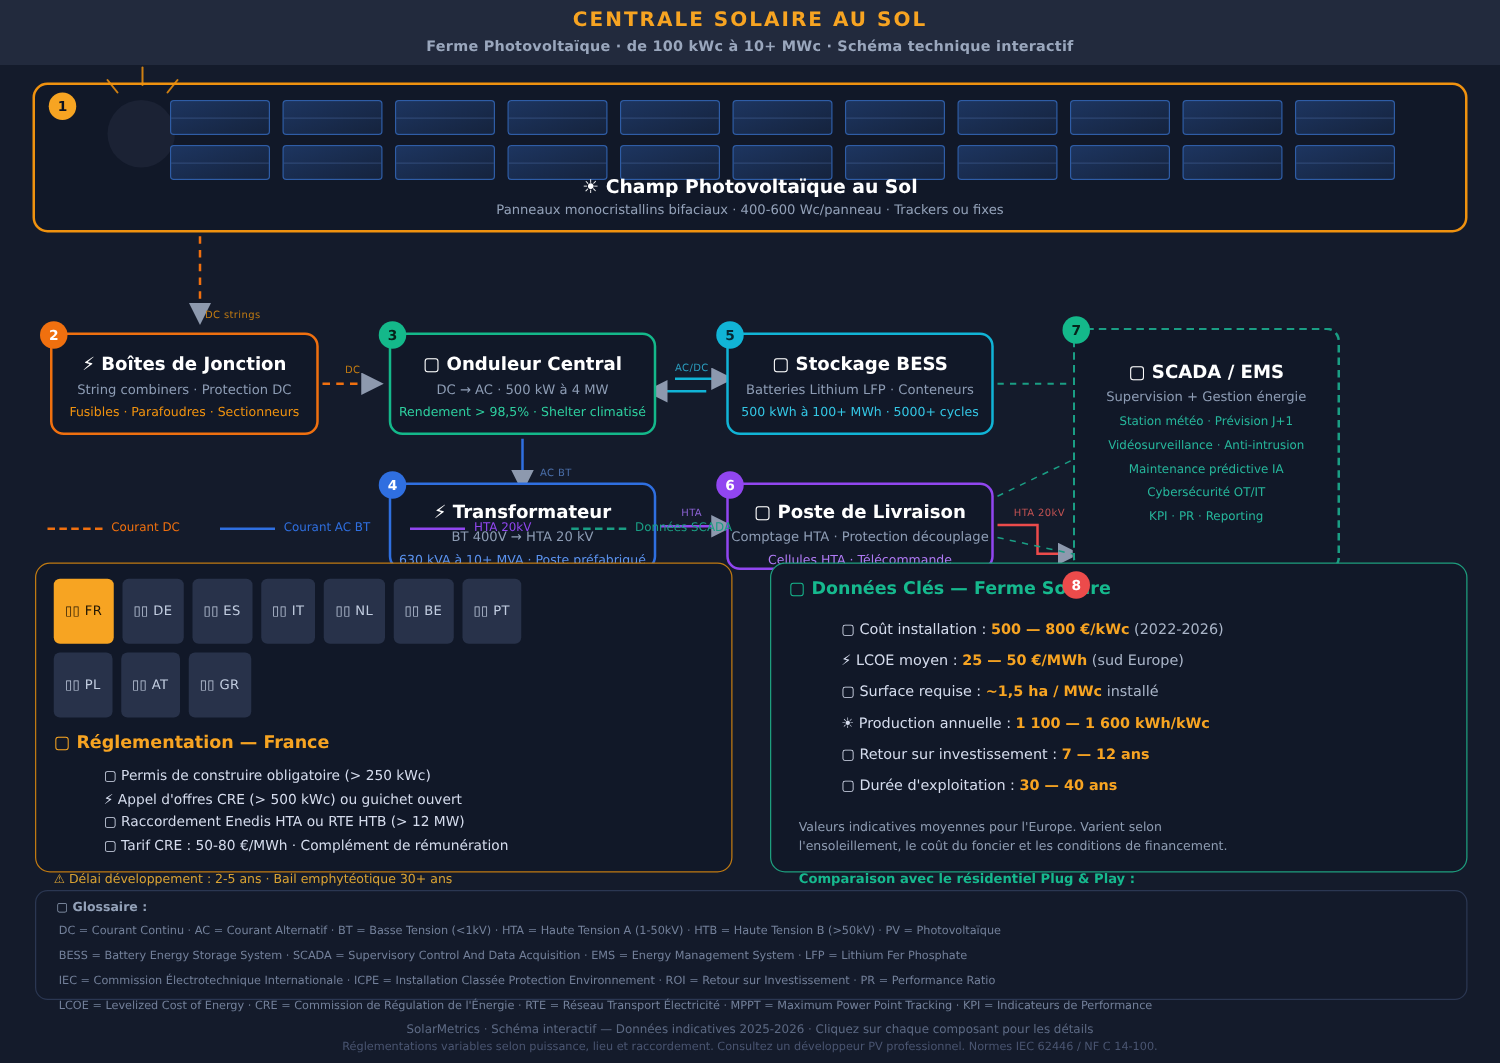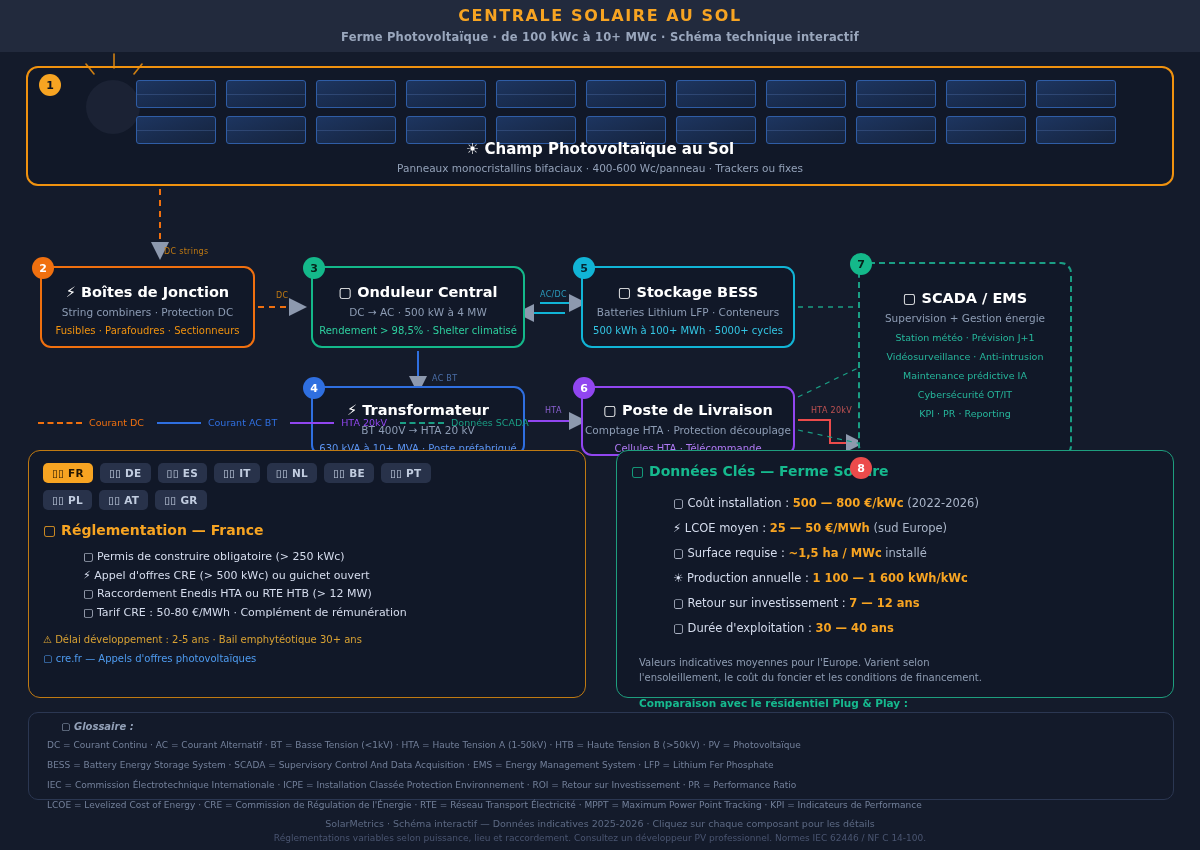--- a/index.html
+++ b/index.html
@@ -125,40 +125,40 @@
 
   
   .wires { position:absolute; left:0; top:0; width:1200px; height:470px; pointer-events:none; }
   .wlabel {
     position:absolute; font-size:8px; letter-spacing:.3px;
   }
 
   
   .legend { position:absolute; left:38px; top:411px; }
   .legend .title { font-size:10px; font-weight:bold; color:#9aa7bd; }
-  .legend .items { display:flex; gap:13px; margin-top:6px; align-items:flex-start;}
+  .legend .items { display:flex; gap:32px; margin-top:6px; align-items:flex-start;}
   .legend .item { display:flex; align-items:center; gap:7px; font-size:9.5px;}
   .lline { display:inline-block; width:44px; height:0; border-top-width:2px; }
 
   
   .panel-box {
     position:absolute; border-radius:12px; background:#111828;
   }
   #reg {
     left:28px; top:450px; width:558px; height:248px;
     border:1.5px solid #c07a12;
   }
   #data {
     left:616px; top:450px; width:558px; height:248px;
     border:1.5px solid #1e9e7e;
   }
   .chips { display:flex; flex-wrap:wrap; gap:7px; padding:12px 14px 0 14px; width:420px;}
   .chip {
-    background:#28324a; color:#c2cde0; font-size:10.5px; font-weight:bold;
-    padding:4px 9px; border-radius:5px; letter-spacing:.3px;
+    background:#28324a; color:#c2cde0; font-size:10.5px; font-weight:normal;
+    padding:20px 9px; border-radius:5px; letter-spacing:.3px;
   }
   .chip.active { background:#f7a422; color:#221603; }
   .sec-title {
     margin:12px 0 0 14px; font-size:14px; font-weight:bold; color:#f7a422;
   }
   #data .sec-title { color:#16b98e; }
   .reg-list { margin:10px 0 0 14px; }
   .reg-list li {
     list-style:none; font-size:11px; color:#d5dced; line-height:18.5px;
   }
@@ -174,21 +174,21 @@
   .note { margin:14px 0 0 22px; font-size:10px; color:#8e9cb2; line-height:15px;}
   .cmp-title { margin:12px 0 0 22px; font-size:10.5px; font-weight:bold; color:#16b98e;}
   .cmp-line { margin:3px 0 0 22px; font-size:10px; color:#b9c4d6;}
   .cmp-line .g { color:#16b98e; }
 
   
   #gloss {
     position:absolute; left:28px; top:712px; width:1146px; height:88px;
     border:1px solid #2b3752; border-radius:10px; background:#131a2a;
   }
-  #gloss .gt { margin:8px 0 0 32px; font-size:10px; font-weight:bold; color:#93a1b8;font-style:italic; }
+  #gloss .gt { margin:8px 0 0 16px; font-size:10px; font-weight:bold; color:#93a1b8; }
   #gloss .gl { margin:6px 0 0 18px; font-size:9px; color:#73809a; line-height:14px;}
 
   
   .footer { position:absolute; left:0; top:818px; width:1200px; text-align:center; }
   .footer .f1 { font-size:9.5px; color:#5d6a84; }
   .footer .f2 { font-size:9px; color:#4a5571; margin-top:4px; }
 
   .ico { font-style:normal; }
 </style>
 </head>

